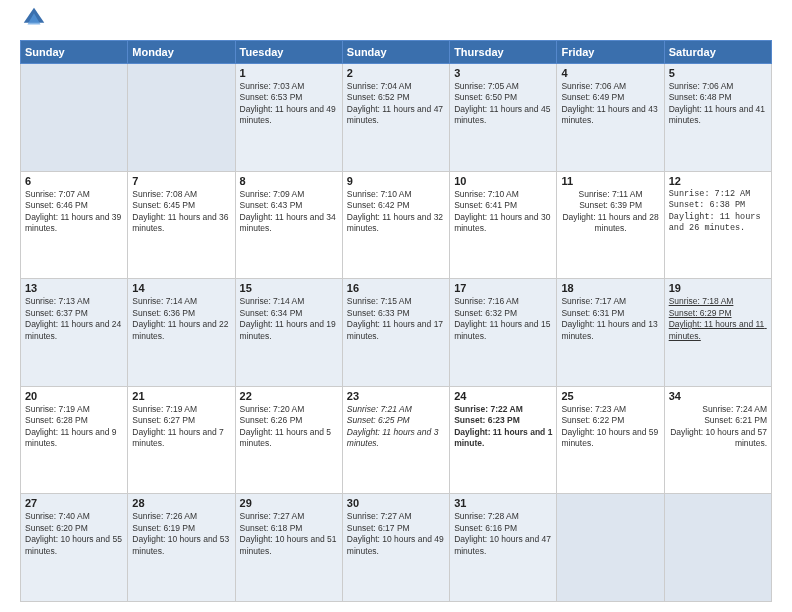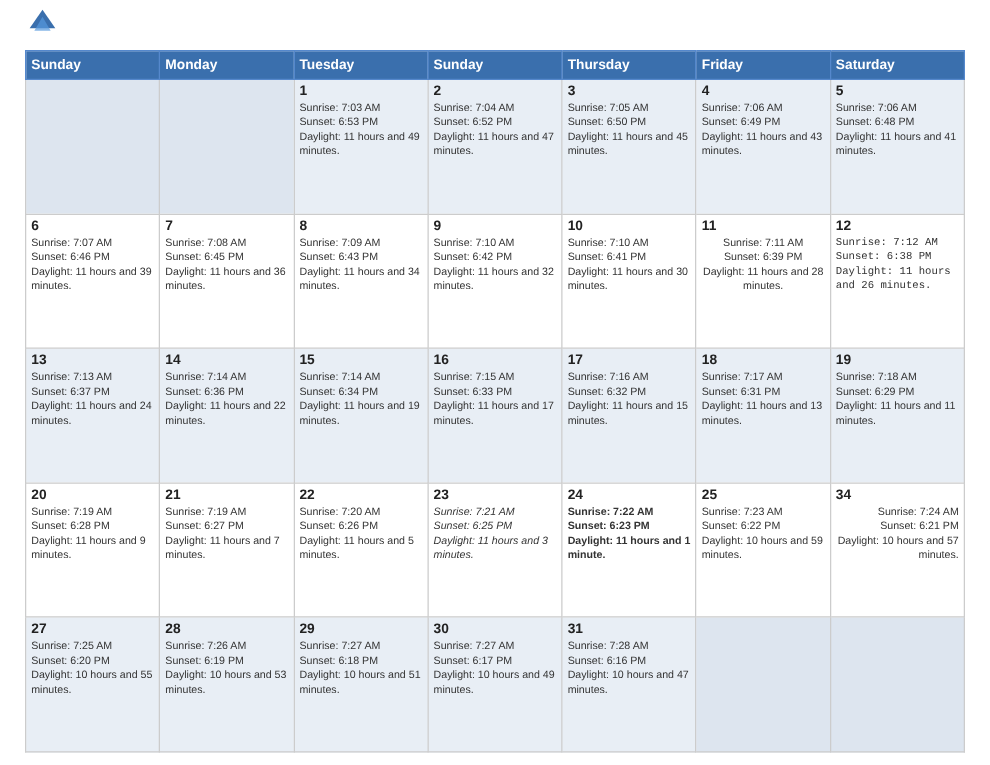--- a/index.html
+++ b/index.html
@@ -239,21 +239,21 @@
 Daylight: 11 hours and 15 minutes.</div>
           </td>
           <td>
             <span class="day-number">18</span>
             <div class="cell-text" style="white-space: pre-wrap;">Sunrise: 7:17 AM
 Sunset: 6:31 PM
 Daylight: 11 hours and 13 minutes.</div>
           </td>
           <td>
             <span class="day-number">19</span>
-            <div class="cell-text" style="white-space: pre-wrap;">Sunrise: 7:18 AM
+            <div class="cell-text" style="white-space: pre-wrap; text-decoration: underline;">Sunrise: 7:18 AM
 Sunset: 6:29 PM
 Daylight: 11 hours and 11 minutes.</div>
           </td>
         </tr>
         <tr class="row-odd">
           <td>
             <span class="day-number">20</span>
             <div class="cell-text" style="white-space: pre-wrap;">Sunrise: 7:19 AM
 Sunset: 6:28 PM
 Daylight: 11 hours and 9 minutes.</div>
@@ -291,21 +291,21 @@
           <td>
             <span class="day-number">34</span>
             <div class="cell-text" style="white-space: pre-wrap; text-align: right;">Sunrise: 7:24 AM
 Sunset: 6:21 PM
 Daylight: 10 hours and 57 minutes.</div>
           </td>
         </tr>
         <tr class="row-even">
           <td>
             <span class="day-number">27</span>
-            <div class="cell-text" style="white-space: pre-wrap;">Sunrise: 7:25 AM
+            <div class="cell-text" style="white-space: pre-wrap;">Sunrise: 7:40 AM
 Sunset: 6:20 PM
 Daylight: 10 hours and 55 minutes.</div>
           </td>
           <td>
             <span class="day-number">28</span>
             <div class="cell-text" style="white-space: pre-wrap;">Sunrise: 7:26 AM
 Sunset: 6:19 PM
 Daylight: 10 hours and 53 minutes.</div>
           </td>
           <td>

